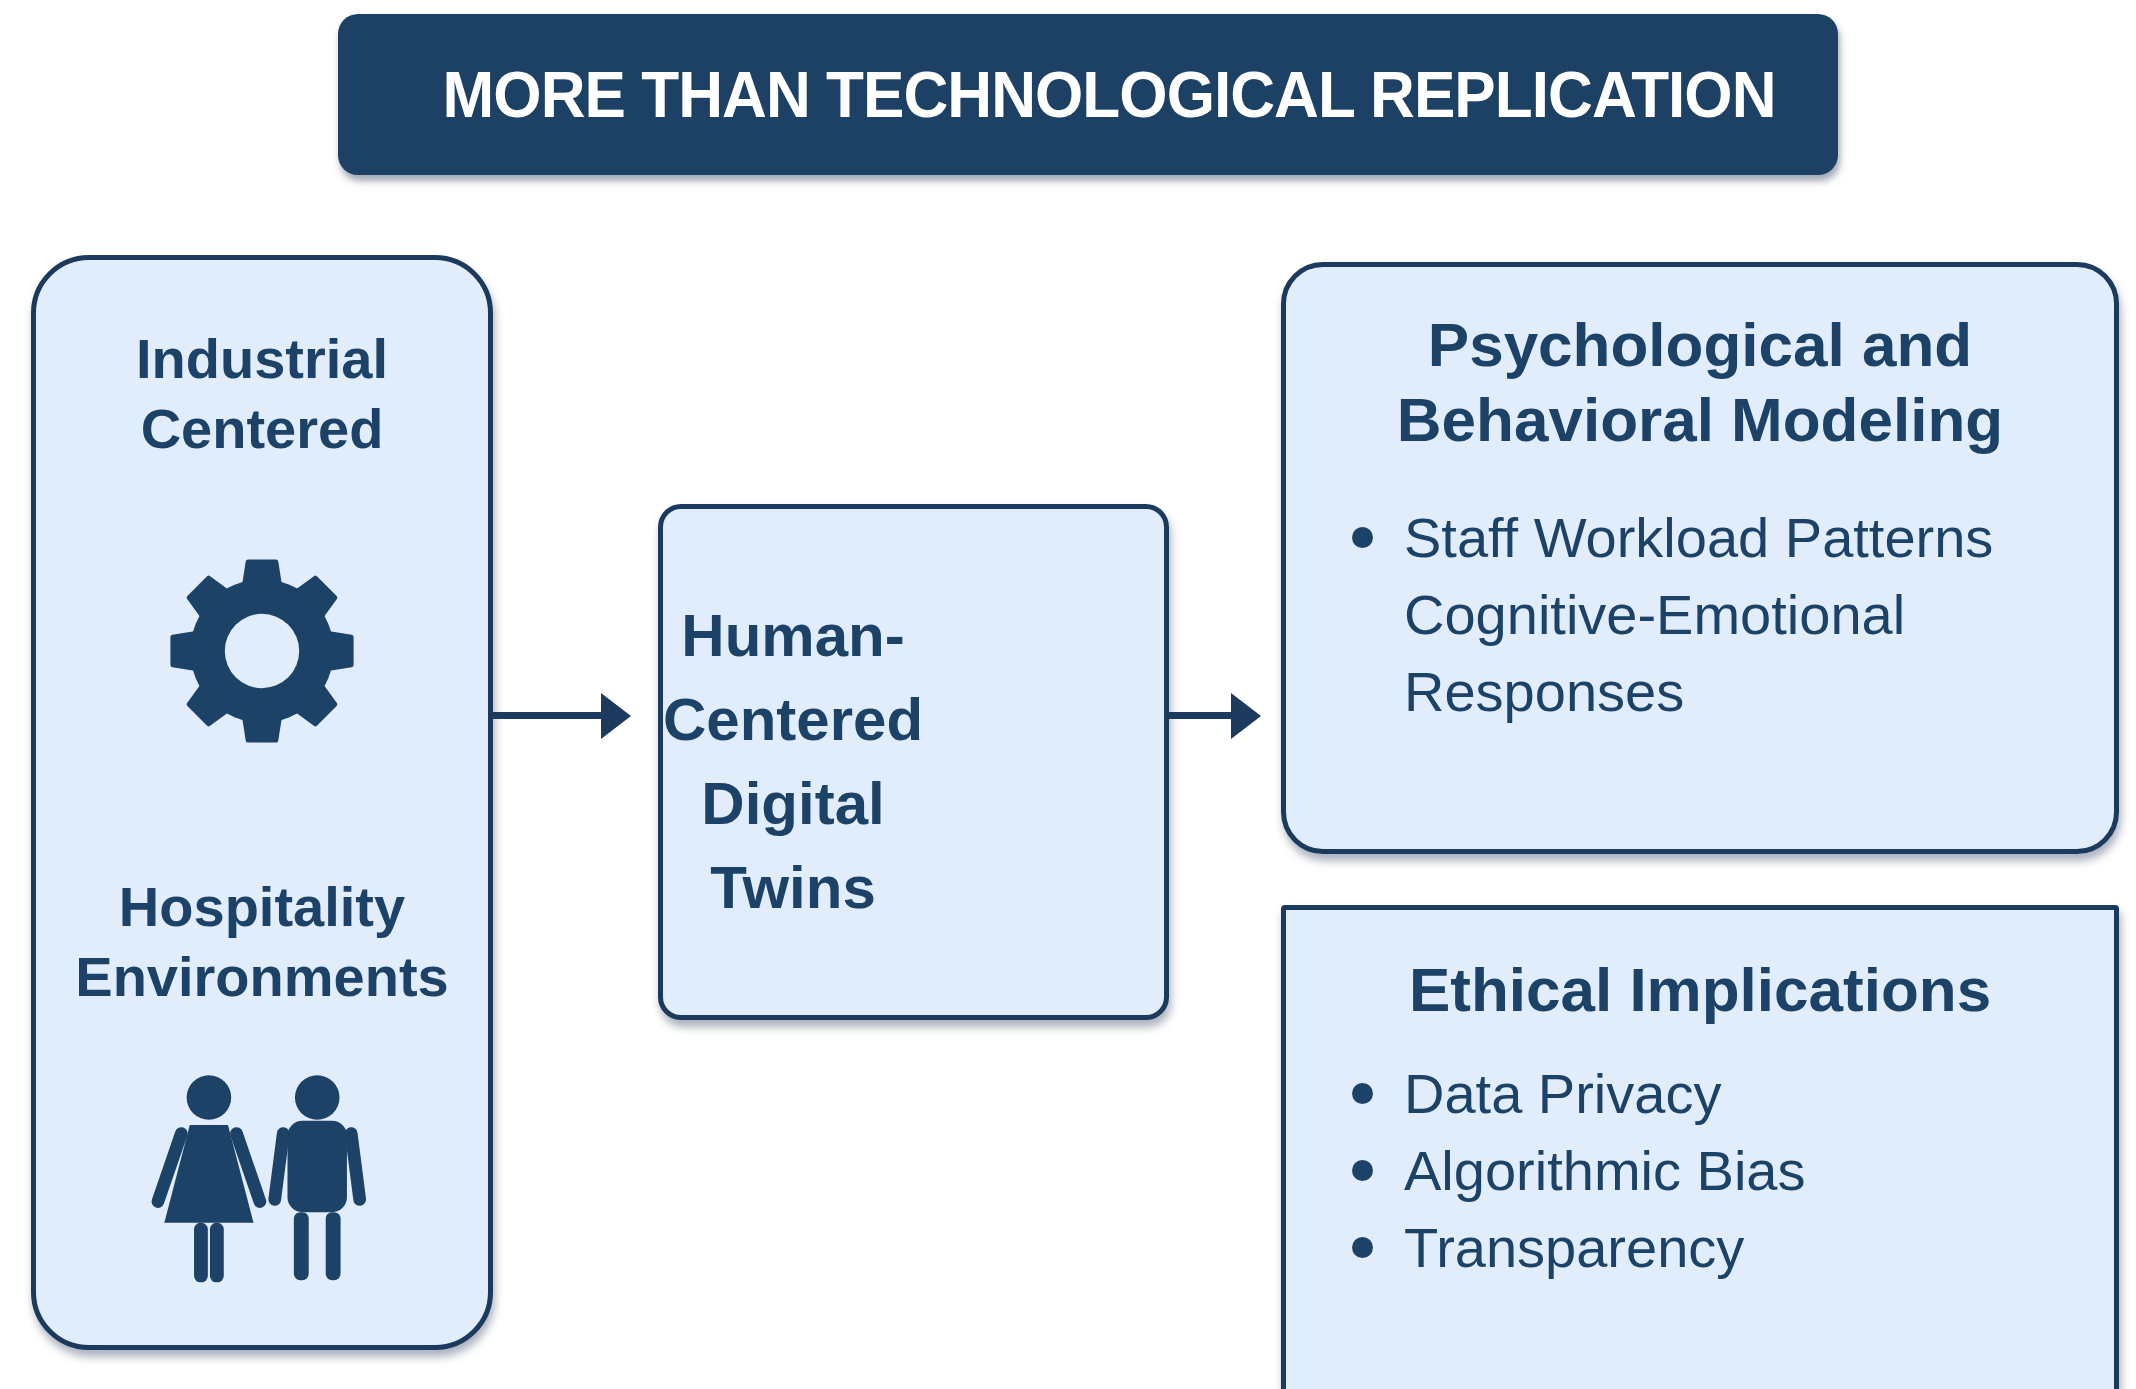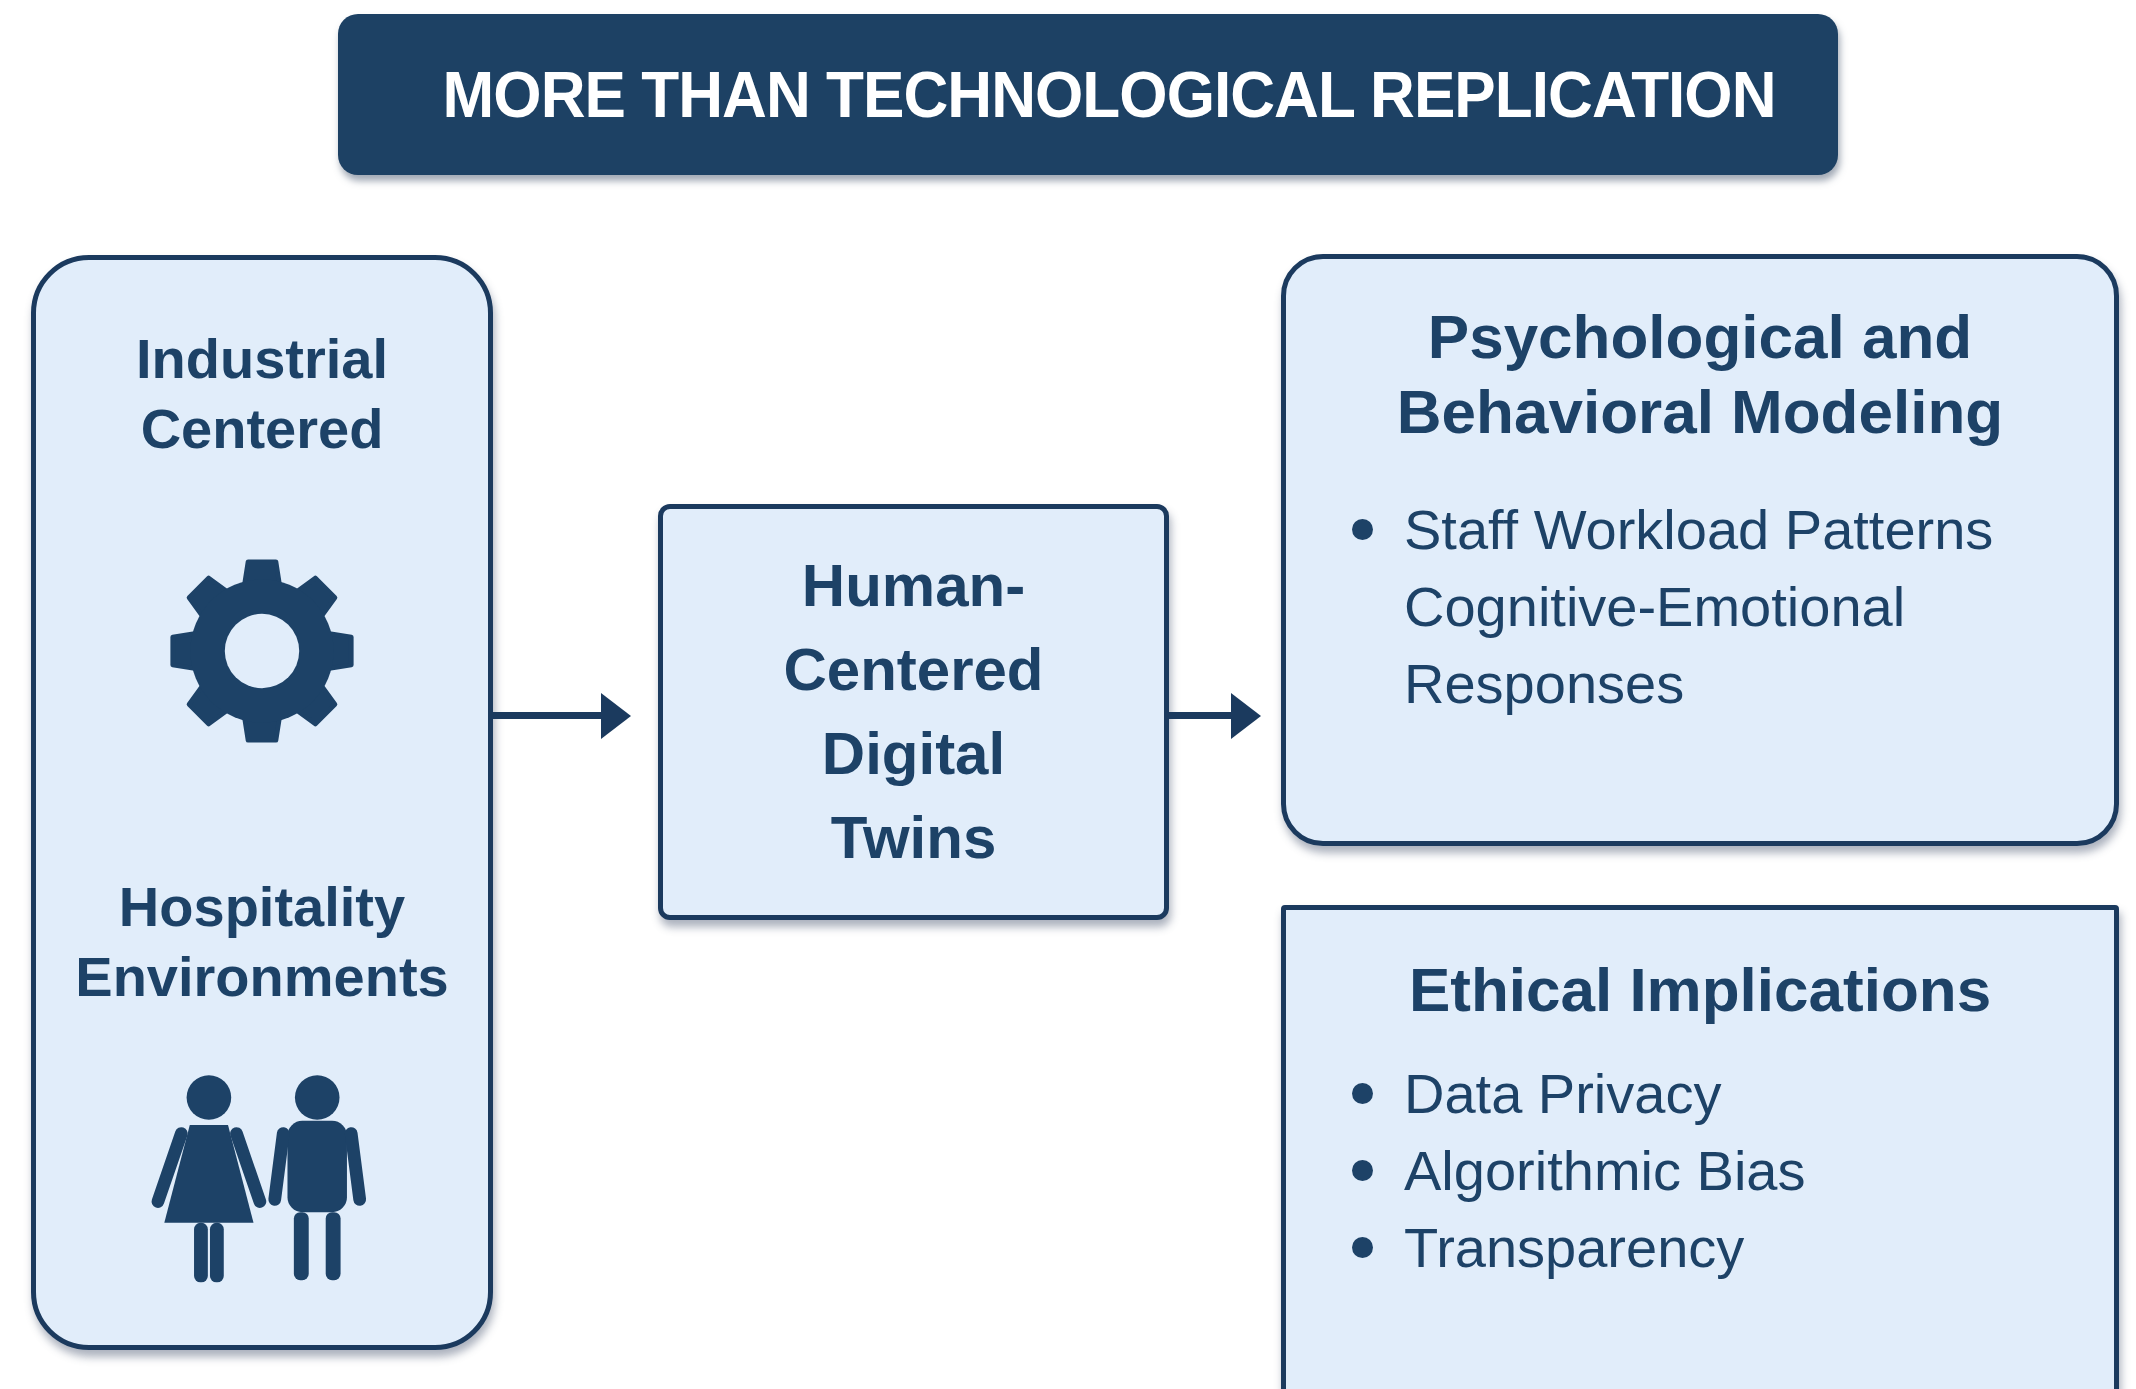--- a/index.html
+++ b/index.html
@@ -32,30 +32,30 @@
     position:absolute;left:0;width:100%;text-align:center;
     color:#1d4267;font-size:56px;font-weight:bold;line-height:70px;white-space:pre-line;
   }
   .label-top{top:64px;}
   .label-bottom{top:612px;}
   .gear-wrap{position:absolute;top:298px;left:50%;transform:translateX(-50%);line-height:0;}
   .people-wrap{position:absolute;top:812px;left:50%;transform:translateX(-50%);line-height:0;}
 
   
   .mid-box{
-    left:658px;top:504px;width:511px;height:416px;border-radius:12px;
-    display:flex;align-items:center;justify-content:center;
+    left:658px;top:504px;width:511px;height:516px;border-radius:23px;
+    display:flex;align-items:center;
   }
   .mid-text{
     color:#1d4267;font-size:60px;font-weight:bold;line-height:84px;
     text-align:center;white-space:pre-line;
   }
 
   
-  .rt-box{left:1281px;top:254px;width:838px;height:592px;border-radius:42px;}
+  .rt-box{left:1281px;top:262px;width:838px;height:592px;border-radius:42px;}
   .rb-box{left:1281px;top:905px;width:838px;height:502px;border-radius:4px;}
   .box-title{
     text-align:center;color:#1d4267;font-size:62px;font-weight:bold;
     line-height:75px;white-space:pre-line;
   }
   .rt-box .box-title{margin-top:40px;}
   .rb-box .box-title{margin-top:42px;}
   .bullets{margin-left:66px;margin-right:20px;}
   .rt-box .bullets{margin-top:42px;}
   .rb-box .bullets{margin-top:28px;}

